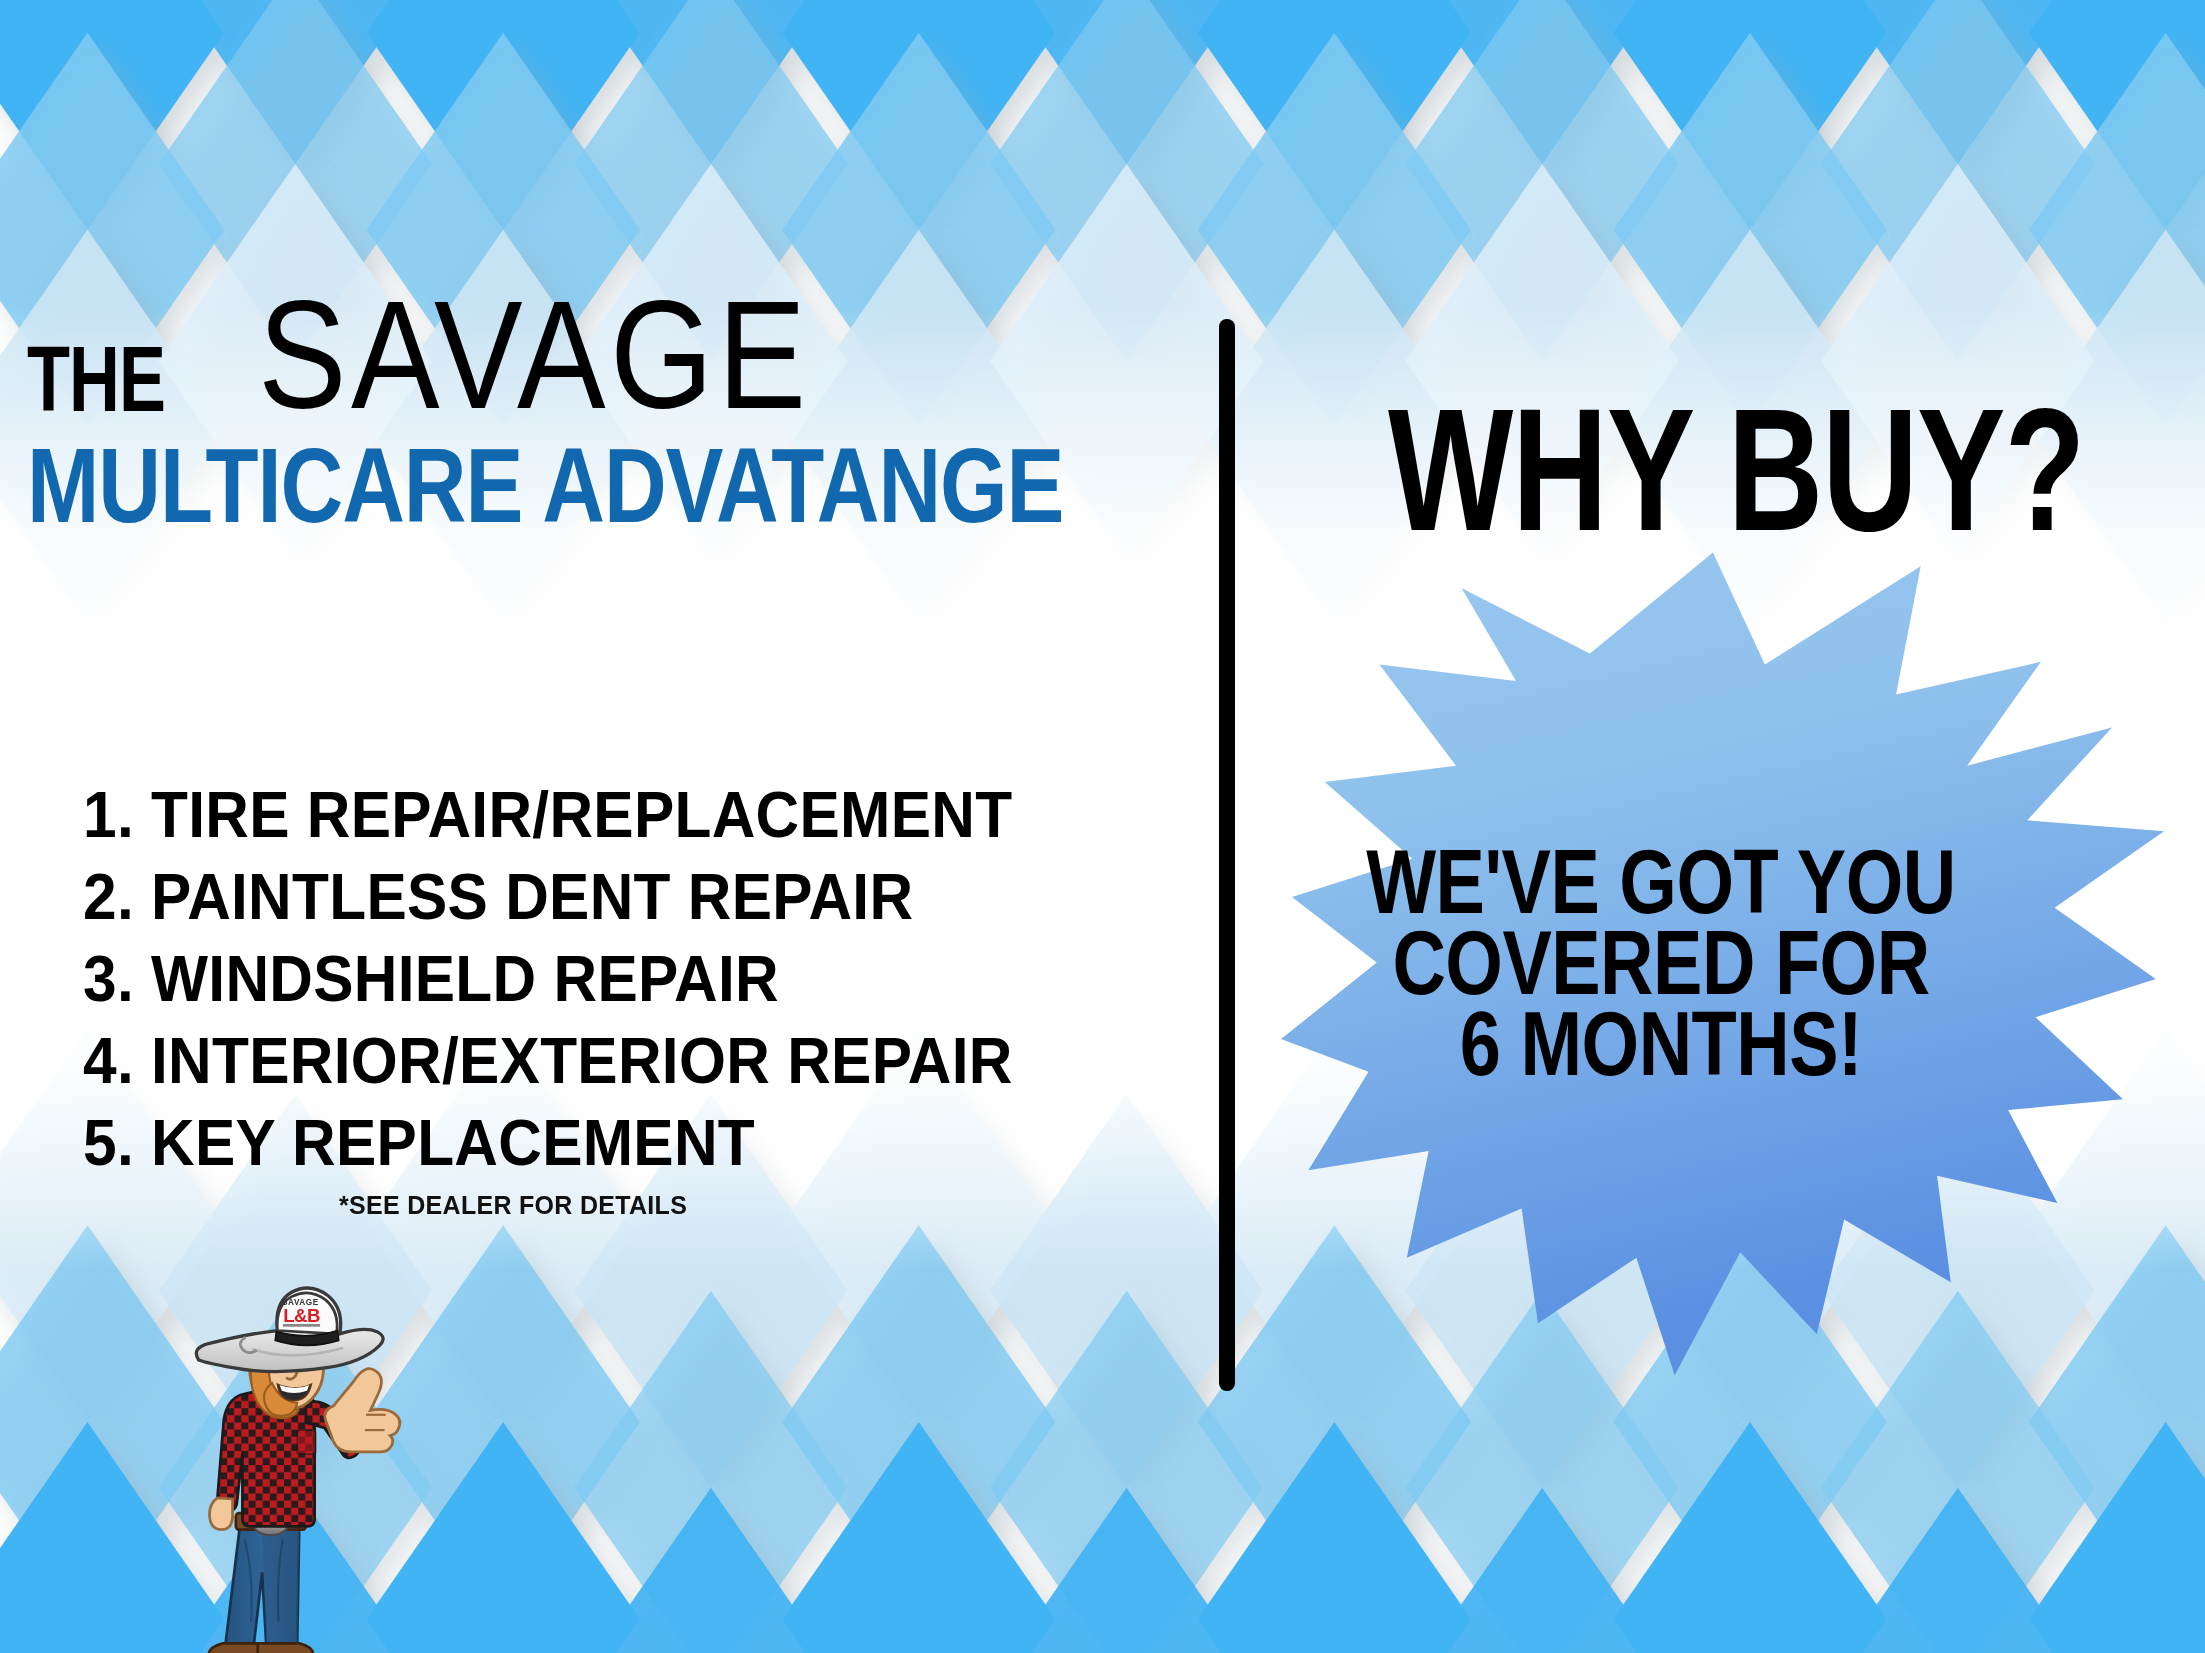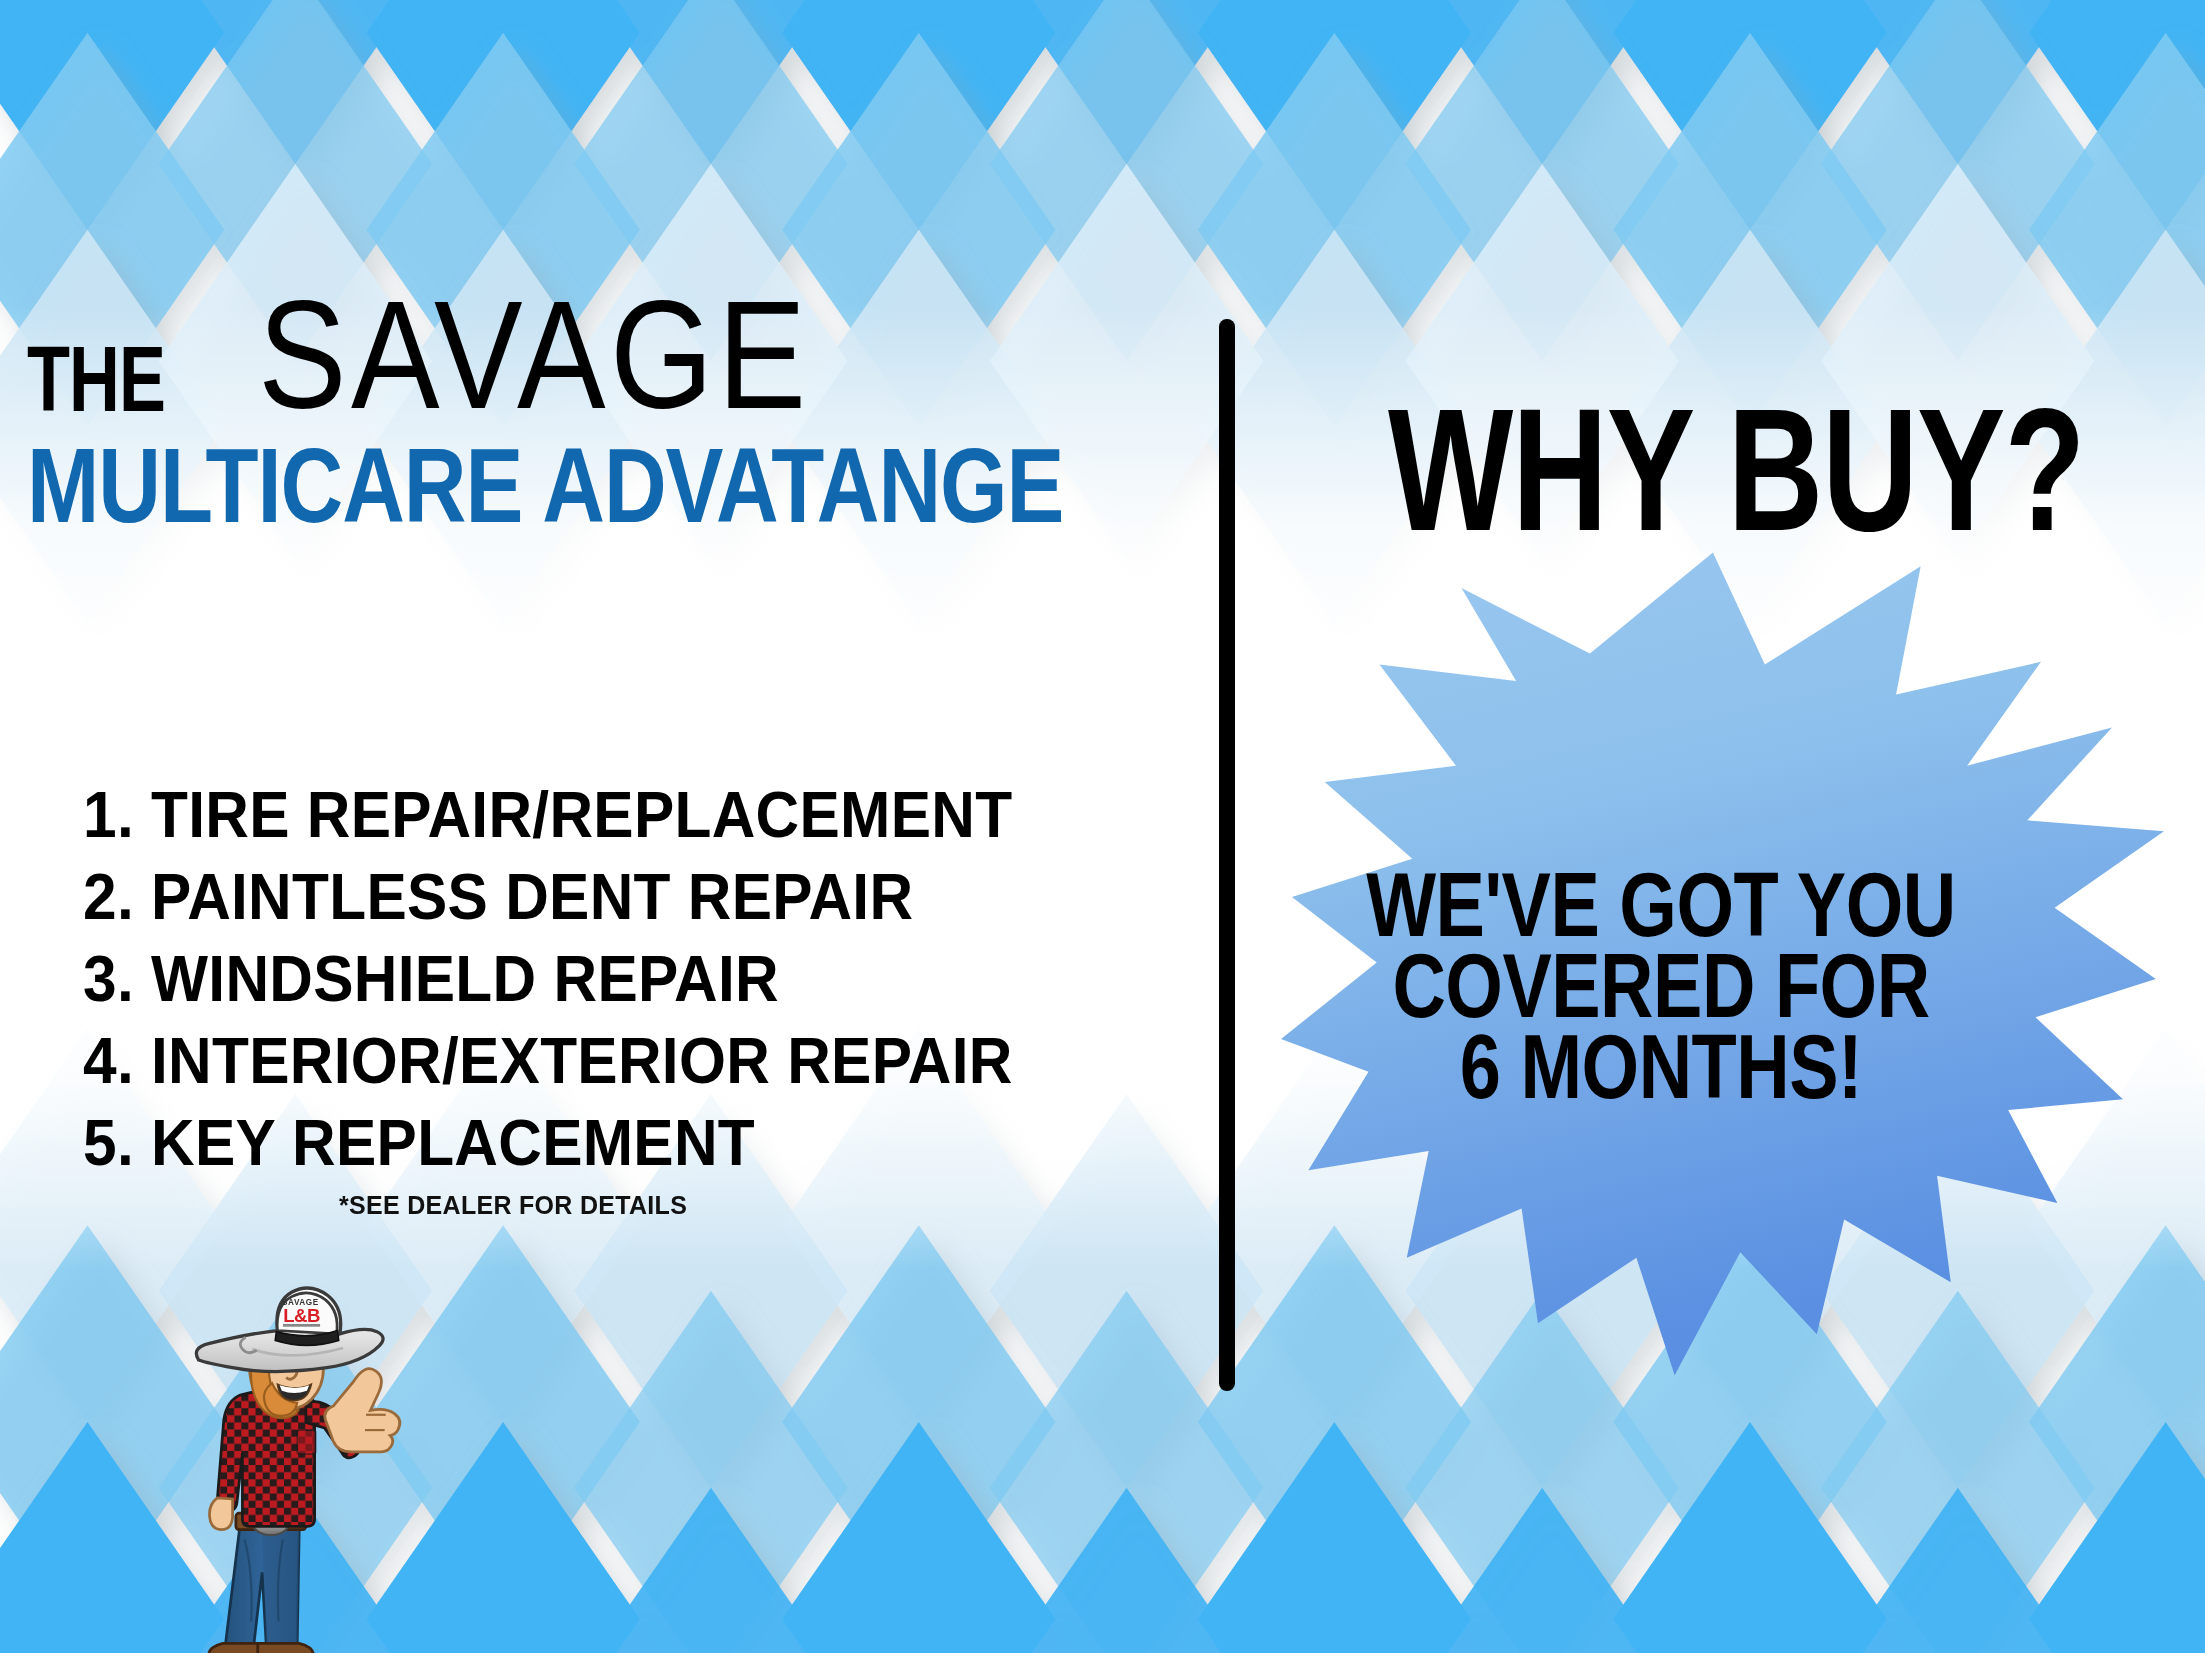--- a/index.html
+++ b/index.html
@@ -179,21 +179,21 @@
   #starburst-svg {
     position: absolute;
     inset: 0;
     width: 100%;
     height: 100%;
   }
 
   #burst-text {
     position: absolute;
     left: 0;
-    top: 315px;
+    top: 292px;
     width: 760px;
     text-align: center;
     z-index: 3;
   }
   #burst-text .bl {
     font-family: "Liberation Sans Narrow", "Liberation Sans", sans-serif;
     font-weight: 700;
     color: #000000;
     line-height: 0.96;
     white-space: nowrap;

